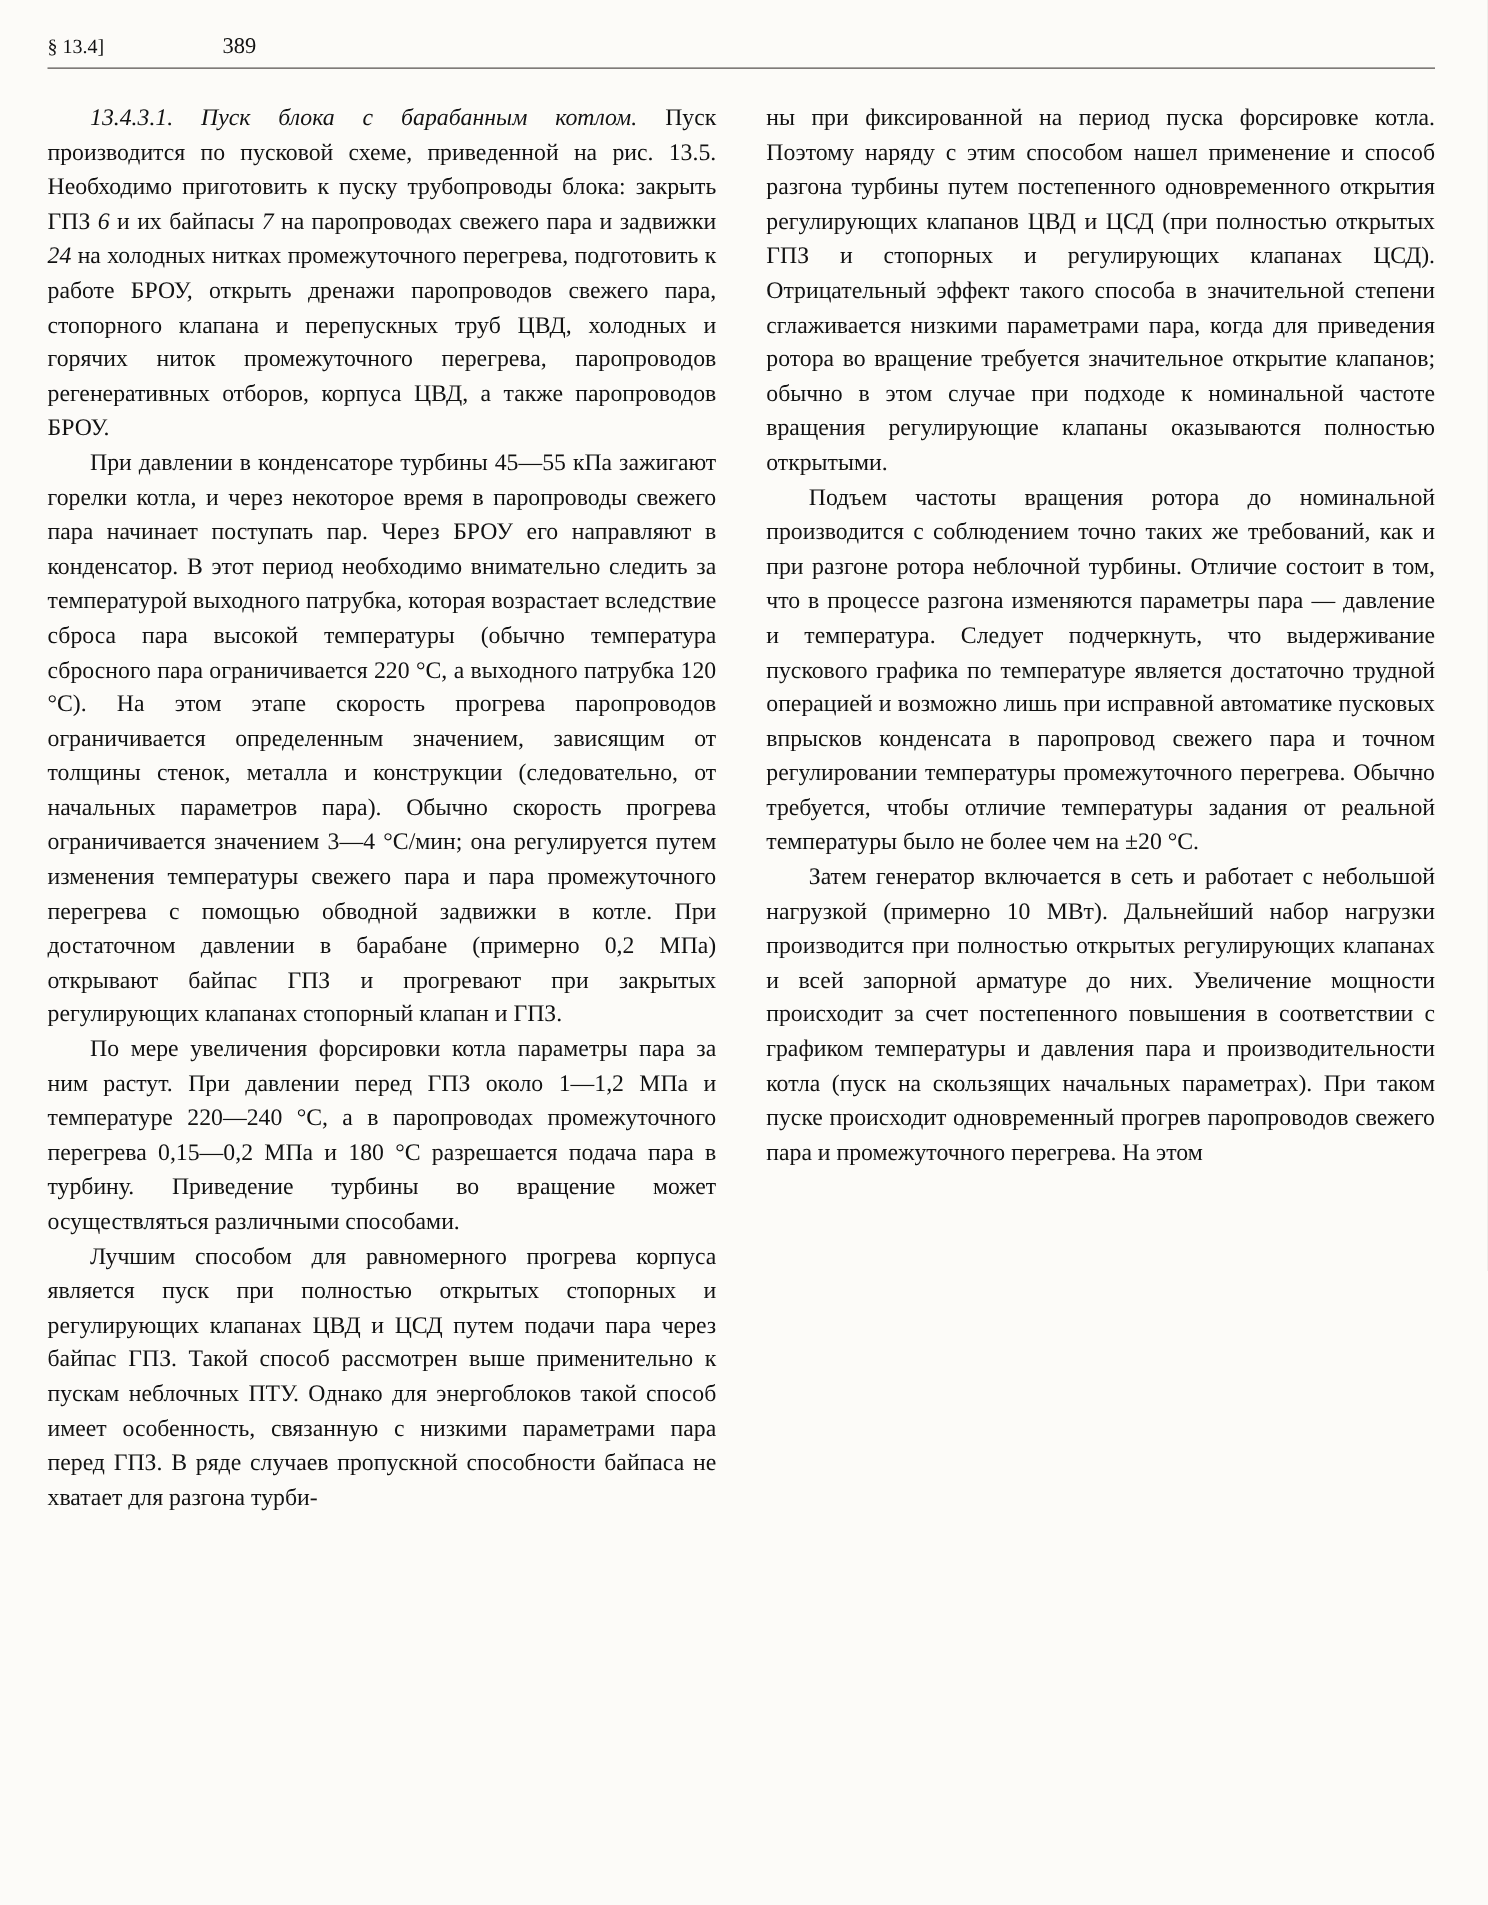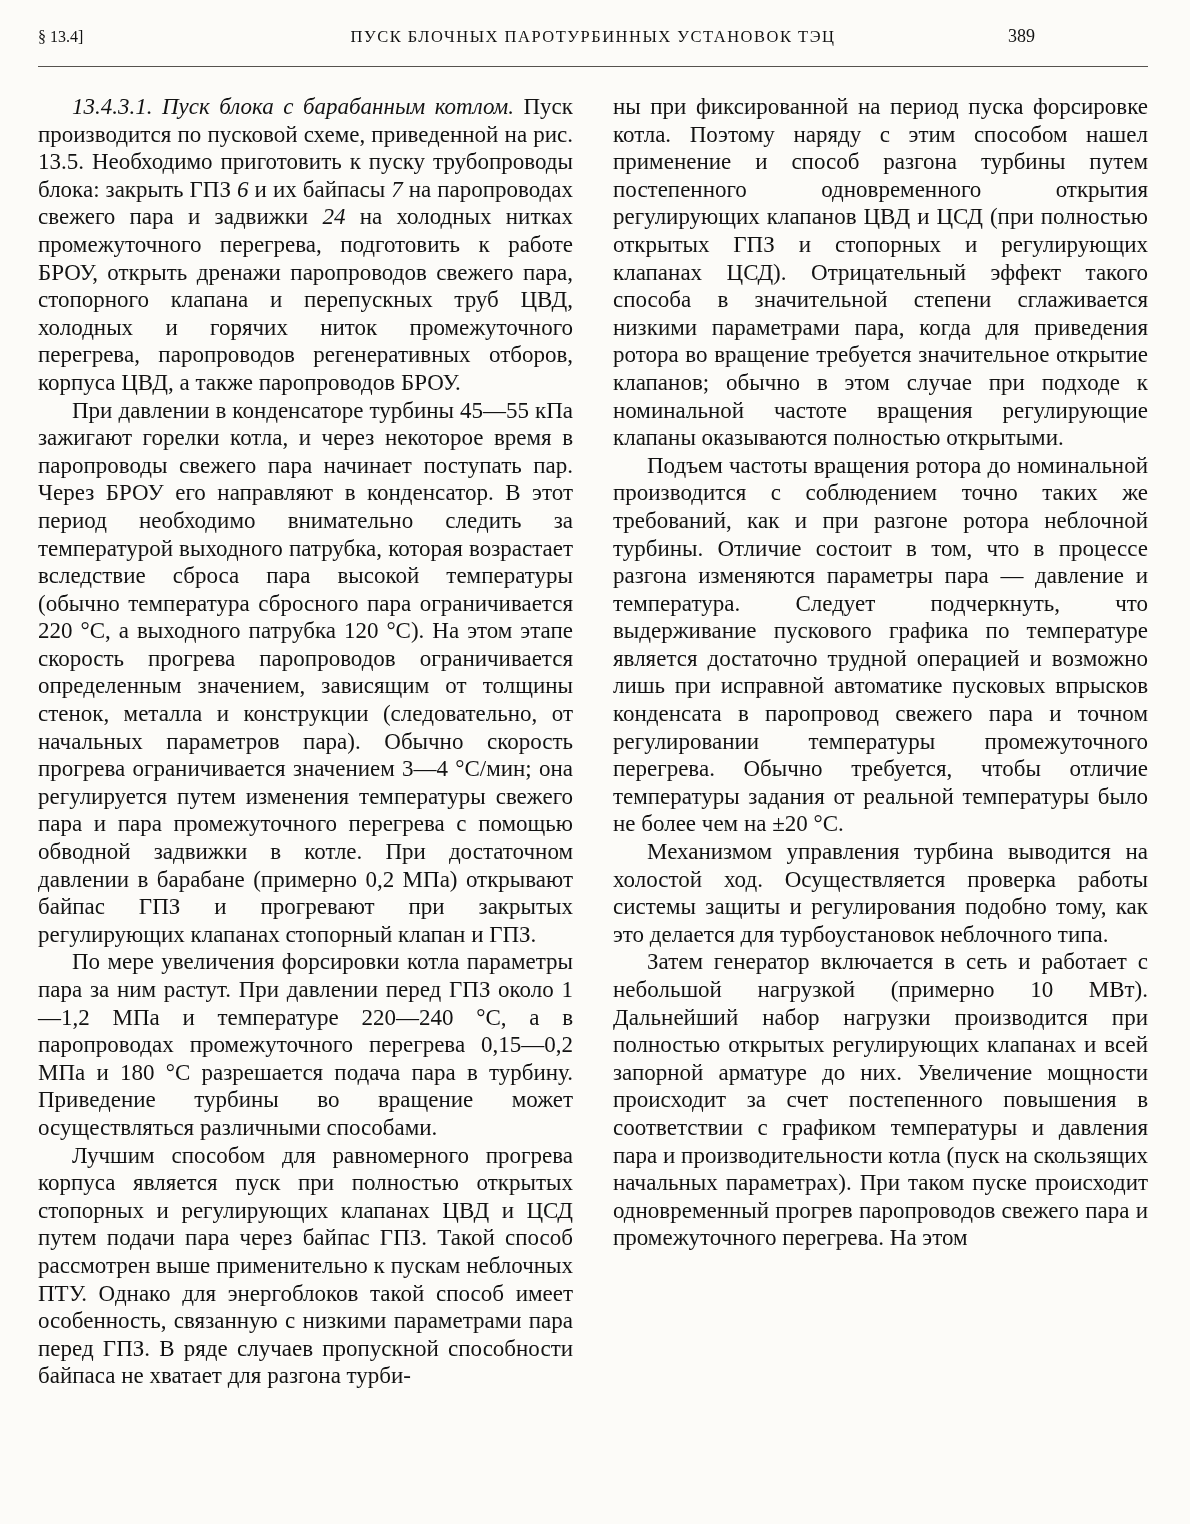--- a/index.html
+++ b/index.html
@@ -16,21 +16,21 @@
     box-sizing: border-box;
     padding: 26px 42px 18px 38px;
     font-family: "Liberation Serif", "DejaVu Serif", serif;
     color: #121212;
     overflow: hidden;
   }
   .running-head {
     display: flex;
     align-items: baseline;
     font-size: 17px;
-    padding-bottom: 19px;
+    padding-bottom: 7px;
     border-bottom: 1px solid #55524e;
   }
   .rh-left {
     width: 140px;
     font-size: 16px;
     white-space: nowrap;
   }
   .rh-center {
     flex: 1;
     text-align: center;
@@ -42,21 +42,21 @@
     text-align: left;
     font-size: 18px;
   }
   .columns {
     display: flex;
     gap: 40px;
     margin-top: 26px;
   }
   .col {
     flex: 1;
-    font-size: 23px;
+    font-size: 19px;
     line-height: 27.6px;
     text-align: justify;
     hyphens: none;
   }
   .col p.para {
     margin: 0;
     text-indent: 34px;
   }
   .col p.para.noindent {
     text-indent: 0;
@@ -66,32 +66,30 @@
     font-style: italic;
   }
 </style>
 </head>
 <body>
 
 <div class="page">
 
   <div class="running-head">
     <div class="rh-left">§ 13.4]</div>
-    <div class="rh-center">ПУСК БЛОЧНЫХ ПАРОТУРБИННЫХ УСТАНОВОК ТЭЦ</div>
     <div class="rh-right">389</div>
   </div>
 
   <div class="columns">
     <div class="col">
         <p class="para"><span class="it">13.4.3.1. Пуск блока с барабанным котлом.</span><span> Пуск производится по пусковой схеме, приведенной на рис. 13.5. Необходимо приготовить к пуску трубопроводы блока: закрыть ГПЗ </span><span class="it">6</span><span> и их байпасы </span><span class="it">7</span><span> на паропроводах свежего пара и задвижки </span><span class="it">24</span><span> на холодных нитках промежуточного перегрева, подготовить к работе БРОУ, открыть дренажи паропроводов свежего пара, стопорного клапана и перепускных труб ЦВД, холодных и горячих ниток промежуточного перегрева, паропроводов регенеративных отборов, корпуса ЦВД, а также паропроводов БРОУ.</span></p>
         <p class="para"><span>При давлении в конденсаторе турбины 45—55 кПа зажигают горелки котла, и через некоторое время в паропроводы свежего пара начинает поступать пар. Через БРОУ его направляют в конденсатор. В этот период необходимо внимательно следить за температурой выходного патрубка, которая возрастает вследствие сброса пара высокой температуры (обычно температура сбросного пара ограничивается 220 °С, а выходного патрубка 120 °С). На этом этапе скорость прогрева паропроводов ограничивается определенным значением, зависящим от толщины стенок, металла и конструкции (следовательно, от начальных параметров пара). Обычно скорость прогрева ограничивается значением 3—4 °С/мин; она регулируется путем изменения температуры свежего пара и пара промежуточного перегрева с помощью обводной задвижки в котле. При достаточном давлении в барабане (примерно 0,2 МПа) открывают байпас ГПЗ и прогревают при закрытых регулирующих клапанах стопорный клапан и ГПЗ.</span></p>
         <p class="para"><span>По мере увеличения форсировки котла параметры пара за ним растут. При давлении перед ГПЗ около 1—1,2 МПа и температуре 220—240 °С, а в паропроводах промежуточного перегрева 0,15—0,2 МПа и 180 °С разрешается подача пара в турбину. Приведение турбины во вращение может осуществляться различными способами.</span></p>
         <p class="para"><span>Лучшим способом для равномерного прогрева корпуса является пуск при полностью открытых стопорных и регулирующих клапанах ЦВД и ЦСД путем подачи пара через байпас ГПЗ. Такой способ рассмотрен выше применительно к пускам неблочных ПТУ. Однако для энергоблоков такой способ имеет особенность, связанную с низкими параметрами пара перед ГПЗ. В ряде случаев пропускной способности байпаса не хватает для разгона турби-</span></p>
       </div>
     <div class="col">
         <p class="para noindent"><span>ны при фиксированной на период пуска форсировке котла. Поэтому наряду с этим способом нашел применение и способ разгона турбины путем постепенного одновременного открытия регулирующих клапанов ЦВД и ЦСД (при полностью открытых ГПЗ и стопорных и регулирующих клапанах ЦСД). Отрицательный эффект такого способа в значительной степени сглаживается низкими параметрами пара, когда для приведения ротора во вращение требуется значительное открытие клапанов; обычно в этом случае при подходе к номинальной частоте вращения регулирующие клапаны оказываются полностью открытыми.</span></p>
         <p class="para"><span>Подъем частоты вращения ротора до номинальной производится с соблюдением точно таких же требований, как и при разгоне ротора неблочной турбины. Отличие состоит в том, что в процессе разгона изменяются параметры пара — давление и температура. Следует подчеркнуть, что выдерживание пускового графика по температуре является достаточно трудной операцией и возможно лишь при исправной автоматике пусковых впрысков конденсата в паропровод свежего пара и точном регулировании температуры промежуточного перегрева. Обычно требуется, чтобы отличие температуры задания от реальной температуры было не более чем на ±20 °С.</span></p>
-        <p class="para"><span>Механизмом управления турбина выводится на холостой ход. Осуществляется проверка работы системы защиты и регулирования подобно тому, как это делается для турбоустановок неблочного типа.</span></p>
         <p class="para"><span>Затем генератор включается в сеть и работает с небольшой нагрузкой (примерно 10 МВт). Дальнейший набор нагрузки производится при полностью открытых регулирующих клапанах и всей запорной арматуре до них. Увеличение мощности происходит за счет постепенного повышения в соответствии с графиком температуры и давления пара и производительности котла (пуск на скользящих начальных параметрах). При таком пуске происходит одновременный прогрев паропроводов свежего пара и промежуточного перегрева. На этом</span></p>
       </div>
   </div>
 
 </div>
 
 </body></html>

